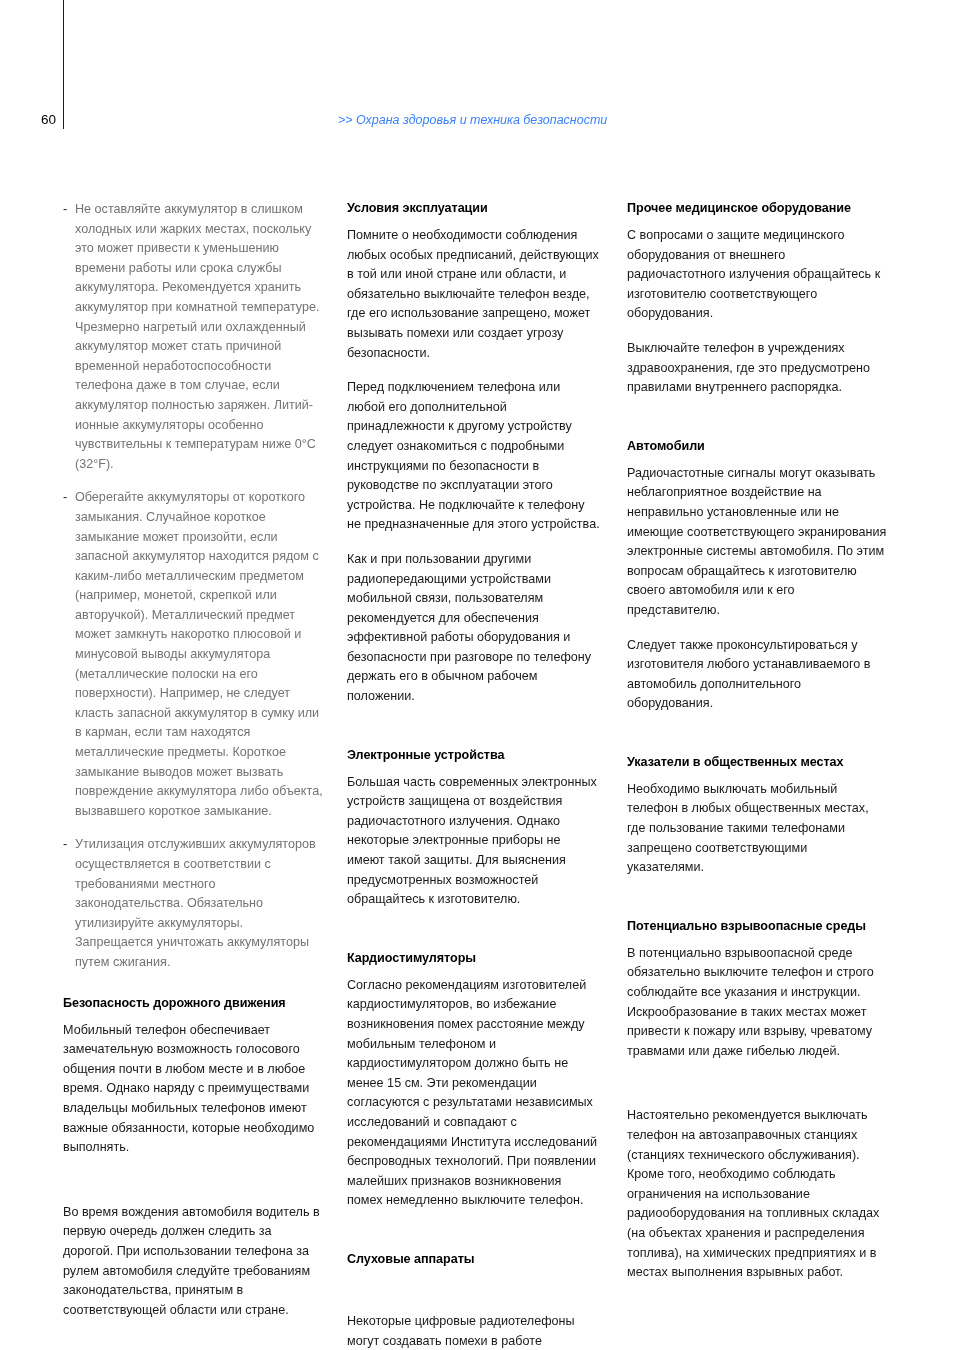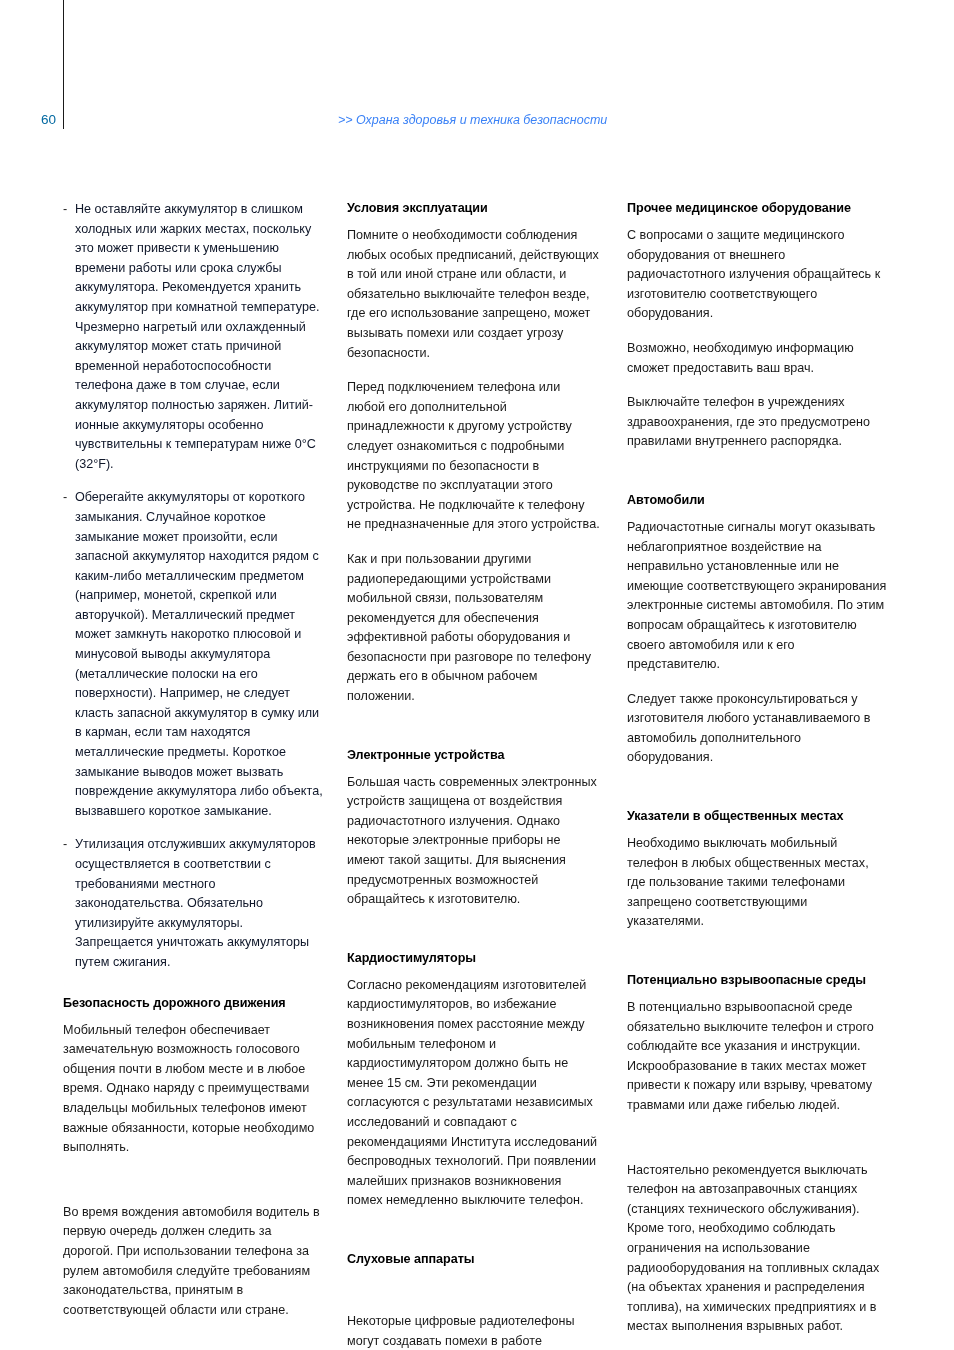--- a/index.html
+++ b/index.html
@@ -26,21 +26,21 @@
     background: #1a1a1a;
   }
   #page-number {
     position: absolute;
     left: 30px;
     top: 112px;
     width: 26px;
     text-align: right;
     font-size: 13.5px;
     line-height: 16px;
-    color: #0369a1;
+    color: #000000;
   }
   #running-head {
     position: absolute;
     left: 338px;
     top: 112px;
     font-size: 12.5px;
     line-height: 16px;
     font-style: italic;
     color: #3b82f6;
     white-space: nowrap;
@@ -92,21 +92,21 @@
     left: 0;
     top: 0;
     font-size: 12.6px;
     line-height: 19.6px;
     color: #1a1a1a;
   }
   .bullet .btext {
     display: block;
     font-size: 12.6px;
     line-height: 19.6px;
-    color: #0f172a;
+    color: #737373;
   }
   .block { margin: 0; }
 </style>
 </head>
 <body>
 
 <div id="header-rule"></div>
 
 <div id="page-number">60</div>
 
@@ -138,21 +138,20 @@
       <div class="heading">Электронные устройства</div>
       <p class="para block">Большая часть современных электронных устройств защищена от воздействия радиочастотного излучения. Однако некоторые электронные приборы не имеют такой защиты. Для выяснения предусмотренных возможностей обращайтесь к изготовителю.</p>
       <div class="heading">Кардиостимуляторы</div>
       <p class="para block">Согласно рекомендациям изготовителей кардиостимуляторов, во избежание возникновения помех расстояние между мобильным телефоном и кардиостимулятором должно быть не менее 15 см. Эти рекомендации согласуются с результатами независимых исследований и совпадают с рекомендациями Института исследований беспроводных технологий. При появлении малейших признаков возникновения помех немедленно выключите телефон.</p>
       <div class="heading">Слуховые аппараты</div>
       <p class="para block">Некоторые цифровые радиотелефоны могут создавать помехи в работе слуховых аппаратов. В случае возникновения таких помех проконсультируйтесь с изготовителем слуховых аппаратов.</p>
     </div>
   <div class="column" id="col-3">
       <div class="heading">Прочее медицинское оборудование</div>
       <p class="para block">С вопросами о защите медицинского оборудования от внешнего радиочастотного излучения обращайтесь к изготовителю соответствующего оборудования.</p>
-      <p class="para block">Возможно, необходимую информацию сможет предоставить ваш врач.</p>
       <p class="para block">Выключайте телефон в учреждениях здравоохранения, где это предусмотрено правилами внутреннего распорядка.</p>
       <div class="heading">Автомобили</div>
       <p class="para block">Радиочастотные сигналы могут оказывать неблагоприятное воздействие на неправильно установленные или не имеющие соответствующего экранирования электронные системы автомобиля. По этим вопросам обращайтесь к изготовителю своего автомобиля или к его представителю.</p>
       <p class="para block">Следует также проконсультироваться у изготовителя любого устанавливаемого в автомобиль дополнительного оборудования.</p>
       <div class="heading">Указатели в общественных местах</div>
       <p class="para block">Необходимо выключать мобильный телефон в любых общественных местах, где пользование такими телефонами запрещено соответствующими указателями.</p>
       <div class="heading">Потенциально взрывоопасные среды</div>
       <p class="para block">В потенциально взрывоопасной среде обязательно выключите телефон и строго соблюдайте все указания и инструкции. Искрообразование в таких местах может привести к пожару или взрыву, чреватому травмами или даже гибелью людей.</p>
       <p class="para block">Настоятельно рекомендуется выключать телефон на автозаправочных станциях (станциях технического обслуживания). Кроме того, необходимо соблюдать ограничения на использование радиооборудования на топливных складах (на объектах хранения и распределения топлива), на химических предприятиях и в местах выполнения взрывных работ.</p>
     </div>

